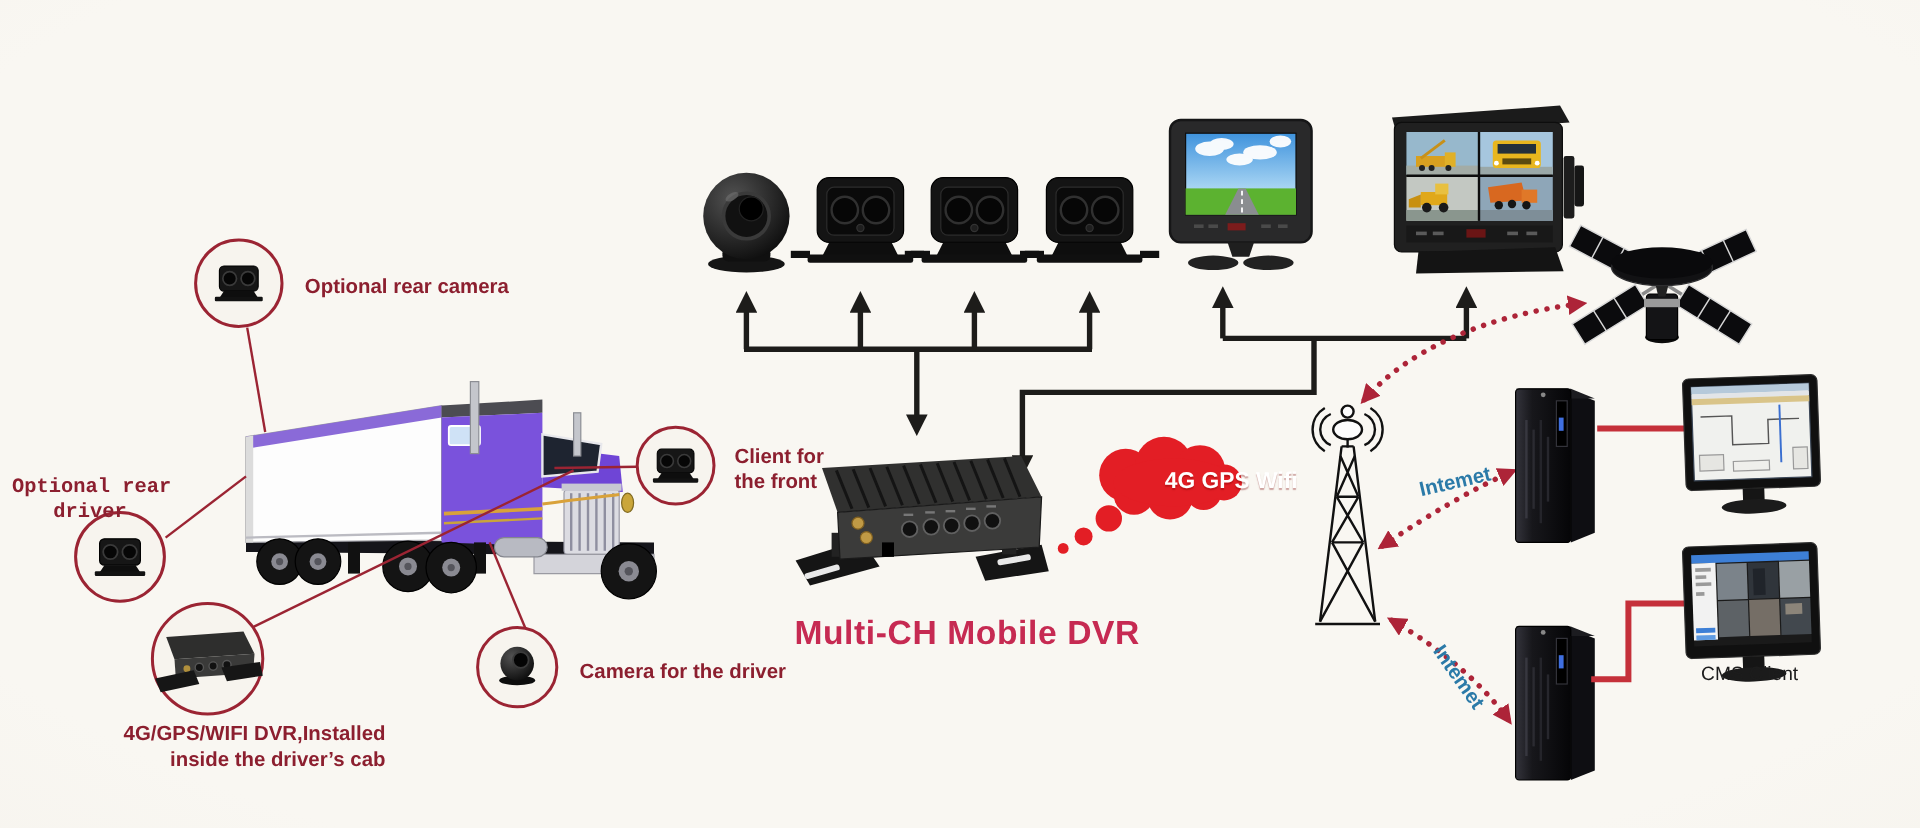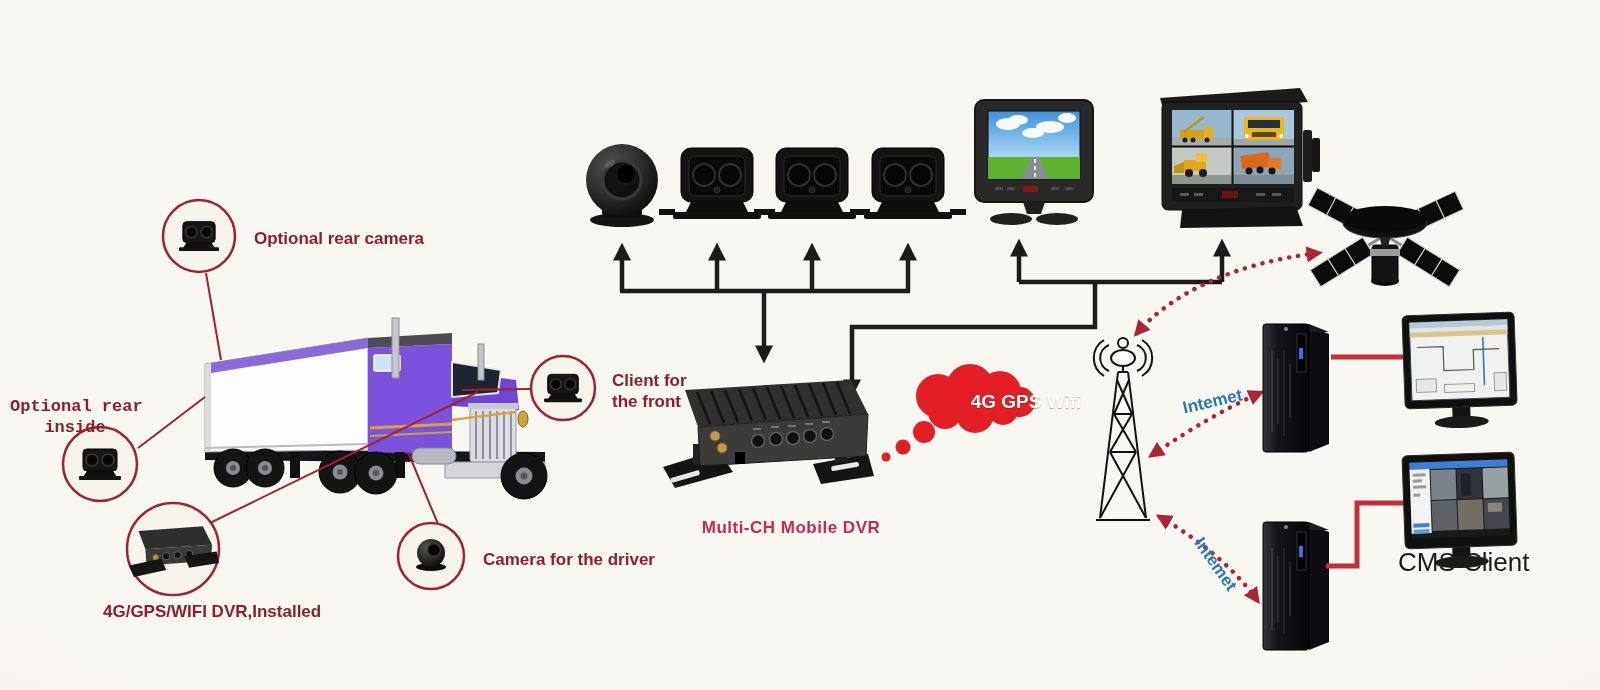--- a/index.html
+++ b/index.html
@@ -5,26 +5,26 @@
   html,body{margin:0;padding:0;}
   body{font-family:"Liberation Sans","DejaVu Sans",sans-serif;}
   .canvas{
     position:relative;width:1600px;height:690px;overflow:hidden;
     background:radial-gradient(120% 130% at 50% 45%, #f9f7f2 50%, #f3f0e9 82%, #e8e4d9 100%);
   }
   .canvas svg.layer{position:absolute;left:0;top:0;}
   .lbl{position:absolute;color:#8c1f2f;font-weight:bold;font-size:17px;line-height:21px;white-space:nowrap;}
   .lbl.center{text-align:center;}
   .lbl span{display:block;}
-  #lbl-multich{left:662px;top:514px;width:258px;text-align:center;color:#c62a52;font-size:17px;line-height:28px;letter-spacing:.5px;}
+  #lbl-multich{left:662px;top:514px;width:258px;text-align:center;color:#c62a52;font-size:28px;line-height:28px;letter-spacing:.5px;}
   #lbl-cloud{left:916px;top:391px;width:124px;text-align:center;color:#ffffff;font-size:19px;text-shadow:0 1px 1px rgba(120,0,0,.35);margin-left:48px;}
   .internet{position:absolute;color:#2b7aa8;font-weight:bold;font-size:17px;transform-origin:0 0;}
   #lbl-internet-1{left:1181px;top:399px;transform:rotate(-13deg);}
   #lbl-internet-2{left:1206px;top:534px;transform:rotate(55deg);}
-  #lbl-cms{left:1398px;top:552px;width:120px;text-align:center;color:#1c1c1c;font-weight:normal;font-size:26px;}
+  #lbl-cms{left:1398px;top:552px;width:120px;text-align:center;color:#1c1c1c;font-weight:normal;font-size:16px;}
 </style>
 </head>
 <body>
 
 <div class="canvas">
 
 <svg class="layer" width="1600" height="690" viewBox="0 0 1600 690">
   <defs>
     <radialGradient id="gDome" cx="35%" cy="30%" r="80%">
       <stop offset="0" stop-color="#525252"></stop>
@@ -430,25 +430,26 @@
       <rect x="58" y="20" width="10" height="22" fill="#20242a"></rect>
       <rect x="84" y="50" width="14" height="9" fill="#8c857a"></rect>
     </g>
   </g>
 </svg>
 
 <div class="lbl" id="lbl-opt-top" style="left:254px;top:228px;">Optional rear camera</div>
 
 <div class="lbl center" id="lbl-opt-left" style="left:10px;top:396px;width:130px;font-family:Liberation Mono, monospace;">
   <span>Optional rear</span>
-  <span>inside</span>
+  <span>driver</span>
 </div>
 
 <div class="lbl" id="lbl-dvr-install" style="left:103px;top:601px;text-align:right;">
   <span>4G/GPS/WIFI DVR,Installed</span>
+  <span>inside the driver’s cab</span>
 </div>
 
 <div class="lbl" id="lbl-cam-front" style="left:612px;top:370px;">
   <span>Client for</span>
   <span>the front</span>
 </div>
 
 <div class="lbl" id="lbl-cam-driver" style="left:483px;top:549px;">Camera for the driver</div>
 
 <div class="lbl" id="lbl-multich">Multi-CH Mobile DVR</div>

